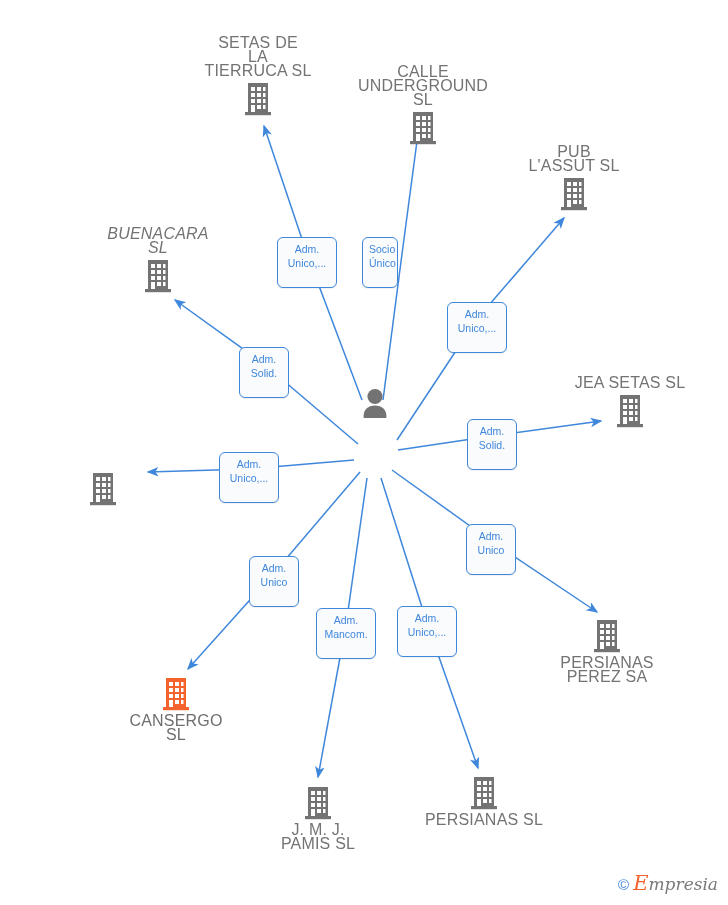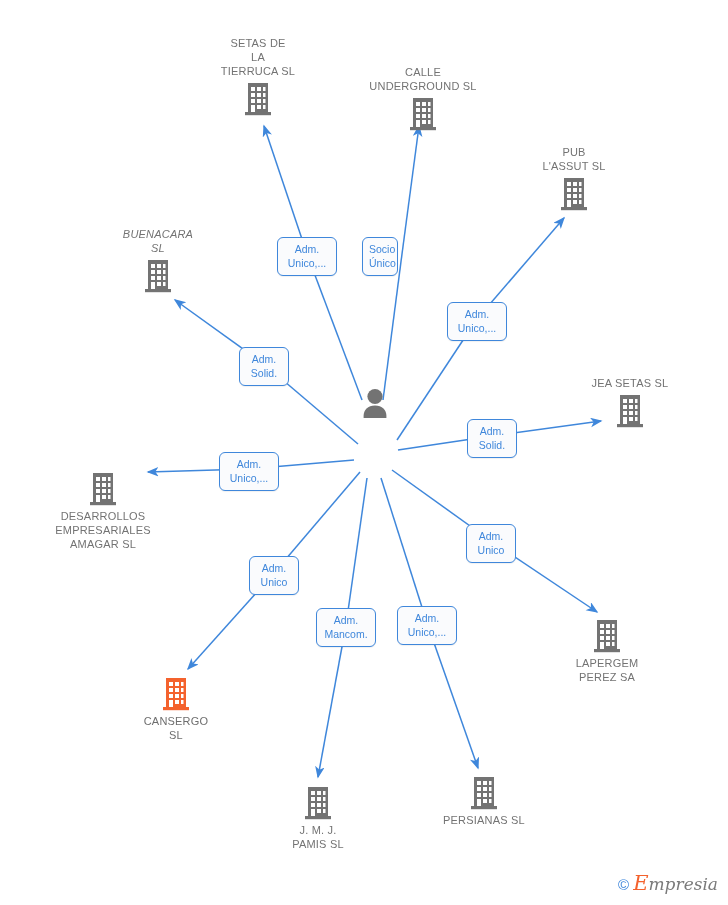--- a/index.html
+++ b/index.html
@@ -29,21 +29,21 @@
 
   
   .node {
     position: absolute;
     width: 140px;
     margin-left: -70px;
     text-align: center;
     line-height: 14px;
   }
   .node .label {
-    font-size: 11px;
+    font-size: 16px;
     color: #737373;
     letter-spacing: .2px;
     white-space: pre-line;
   }
   .node .glyph {
     display: block;
     margin: 0 auto;
   }
   .node.company-node .glyph { width: 30px; height: 36px; }
   .node.person-node  .glyph { width: 34px; height: 30px; }
@@ -59,21 +59,21 @@
   .edge-label {
     position: absolute;
     box-sizing: border-box;
     background: #fafbfd;
     border: 1.4px solid #3f87db;
     border-radius: 6px;
     color: #3f87db;
     font-size: 10.5px;
     line-height: 14px;
     text-align: center;
-    padding: 4px 6px 5px;
+    padding: 4px 6px 17px;
     white-space: pre-line;
     box-shadow: 0 1px 1px rgba(0,0,0,.06);
   }
 
   
   #watermark {
     position: absolute;
     right: 10px;
     bottom: 8px;
     display: flex;
@@ -263,23 +263,20 @@
             <rect x="14" y="12" width="4" height="4" fill="#fff"></rect>
             <rect x="20" y="12" width="2.5" height="4" fill="#fff"></rect>
             <rect x="8" y="18" width="4" height="4" fill="#fff"></rect>
             <rect x="14" y="18" width="4" height="4" fill="#fff"></rect>
             <rect x="20" y="18" width="2.5" height="4" fill="#fff"></rect>
             <rect x="8" y="24" width="4" height="7" fill="#fff"></rect>
             <rect x="14" y="24" width="4" height="4" fill="#fff"></rect>
             <rect x="20" y="24" width="2.5" height="4" fill="#fff"></rect>
           </svg>
         </div>
-        <div class="label">DESARROLLOS
-EMPRESARIALES
-AMAGAR  SL</div>
       </div>
       <div class="node company-node label-below focus" style="left: 176px; top: 676px;">
         <div>
           <svg class="glyph" viewBox="0 0 30 36" xmlns="http://www.w3.org/2000/svg">
             <rect x="5" y="2" width="20" height="29" fill="#f4622d"></rect>
             <rect x="2" y="31" width="26" height="3.2" fill="#f4622d"></rect>
             <rect x="8" y="6" width="4" height="4" fill="#fff"></rect>
             <rect x="14" y="6" width="4" height="4" fill="#fff"></rect>
             <rect x="20" y="6" width="2.5" height="4" fill="#fff"></rect>
             <rect x="8" y="12" width="4" height="4" fill="#fff"></rect>
@@ -351,21 +348,21 @@
             <rect x="14" y="12" width="4" height="4" fill="#fff"></rect>
             <rect x="20" y="12" width="2.5" height="4" fill="#fff"></rect>
             <rect x="8" y="18" width="4" height="4" fill="#fff"></rect>
             <rect x="14" y="18" width="4" height="4" fill="#fff"></rect>
             <rect x="20" y="18" width="2.5" height="4" fill="#fff"></rect>
             <rect x="8" y="24" width="4" height="7" fill="#fff"></rect>
             <rect x="14" y="24" width="4" height="4" fill="#fff"></rect>
             <rect x="20" y="24" width="2.5" height="4" fill="#fff"></rect>
           </svg>
         </div>
-        <div class="label">LAPERGEM
+        <div class="label">PERSIANAS
 PEREZ SA</div>
       </div>
     </div>
   <div id="edge-labels">
       <div class="edge-label" style="left: 277px; top: 237px; width: 60px; min-height: 34px;">Adm.
 Unico,...</div>
       <div class="edge-label" style="left: 362px; top: 237px; width: 36px; min-height: 34px;">Socio
 Único</div>
       <div class="edge-label" style="left: 447px; top: 302px; width: 60px; min-height: 34px;">Adm.
 Unico,...</div>

